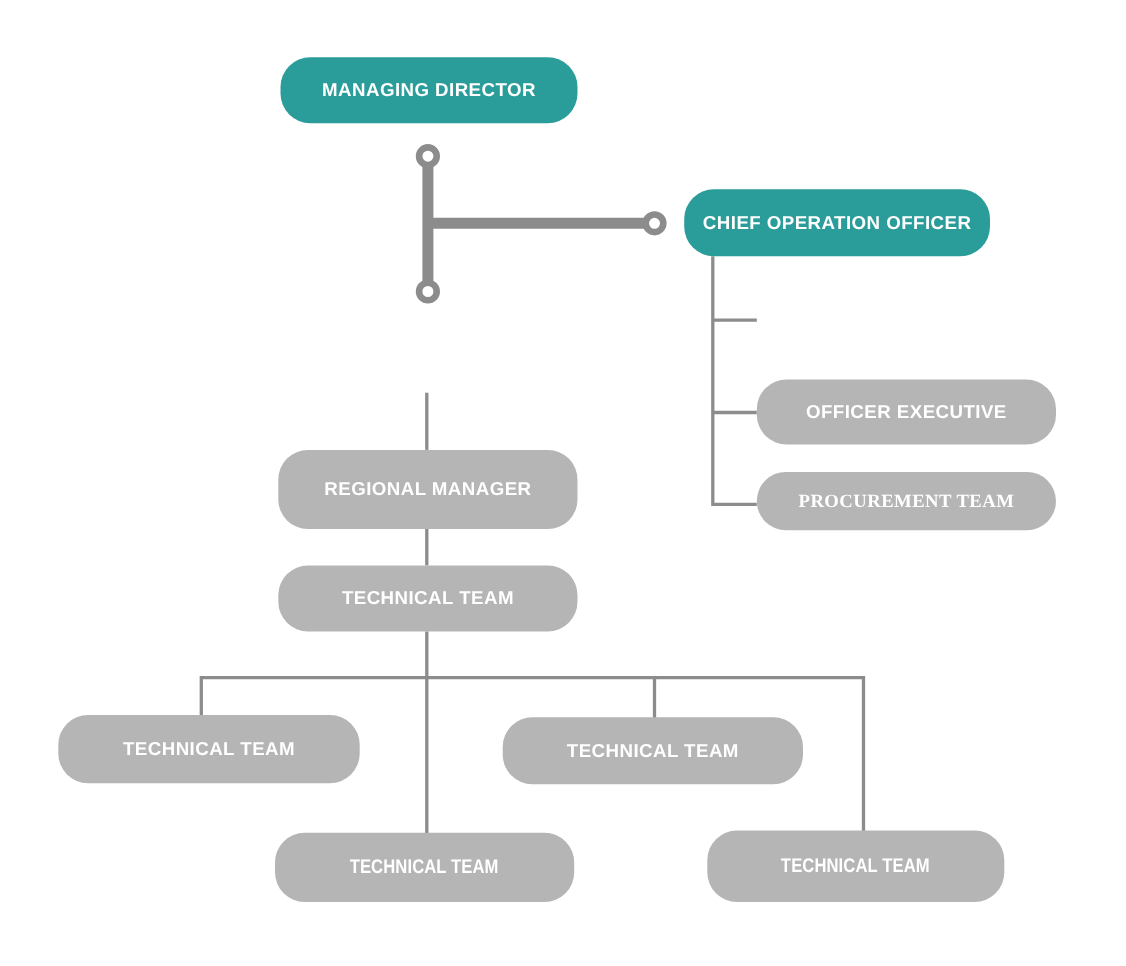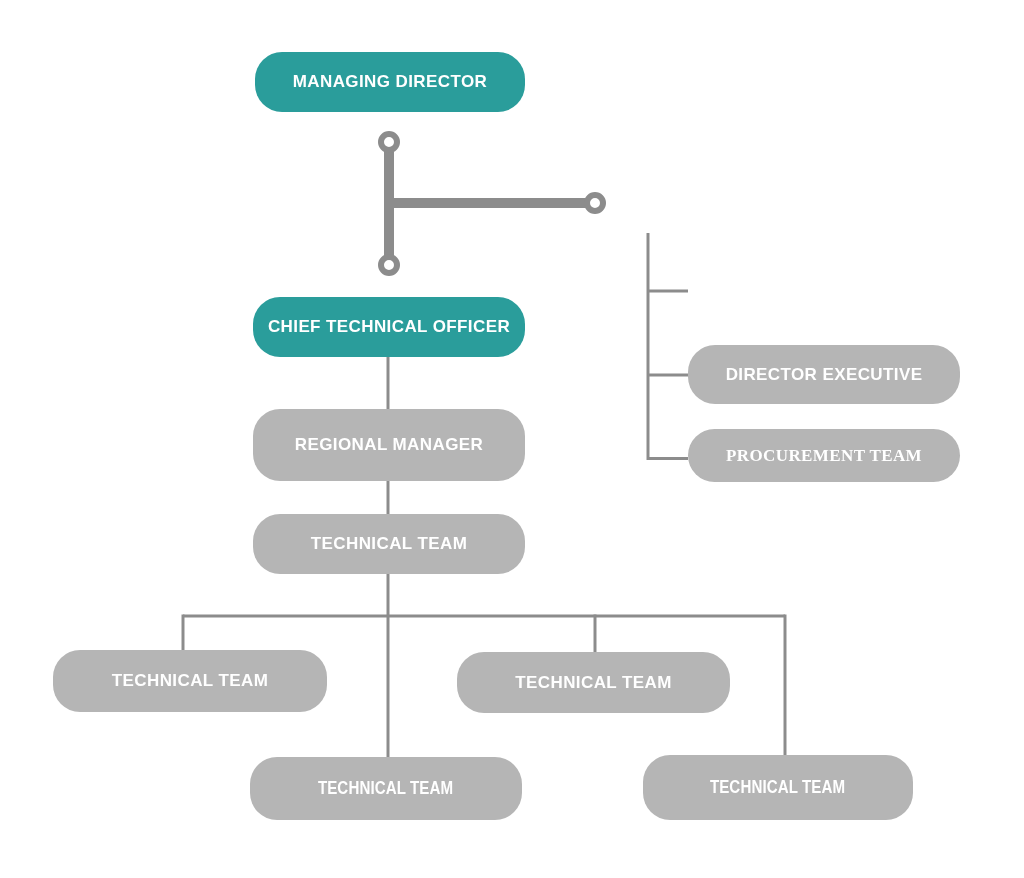--- a/index.html
+++ b/index.html
@@ -97,33 +97,33 @@
       <line x1="648" y1="291" x2="688" y2="291"></line>
       <line x1="648" y1="375" x2="688" y2="375"></line>
       <line x1="648" y1="458.5" x2="688" y2="458.5"></line>
     </g>
   </svg>
 
   <div class="node teal" id="nd-md">
     <span class="label">MANAGING DIRECTOR</span>
   </div>
 
+  <div class="node teal" id="nd-coo">
+    <span class="label">CHIEF OPERATION OFFICER</span>
+  </div>
 
 
   <div class="node gray" id="nd-acc">
-    <span class="label">DIRECTOR EXECUTIVE</span>
+    <span class="label">OFFICER EXECUTIVE</span>
   </div>
 
   <div class="node gray" id="nd-pro">
     <span class="label">PROCUREMENT TEAM</span>
   </div>
 
-  <div class="node teal" id="nd-cto">
-    <span class="label">CHIEF TECHNICAL OFFICER</span>
-  </div>
 
   <div class="node gray" id="nd-rm">
     <span class="label">REGIONAL MANAGER</span>
   </div>
 
   <div class="node gray" id="nd-tt">
     <span class="label">TECHNICAL TEAM</span>
   </div>
 
   <div class="node gray" id="nd-tt1">

